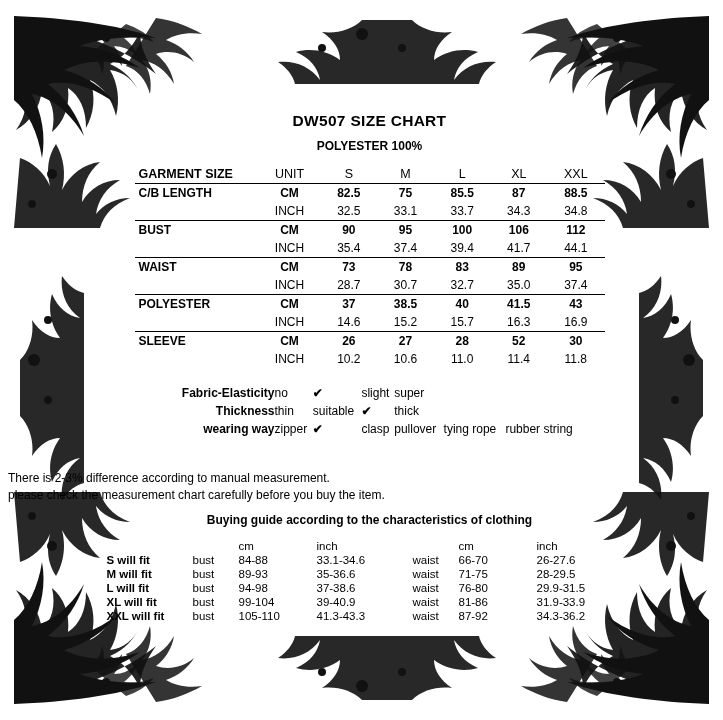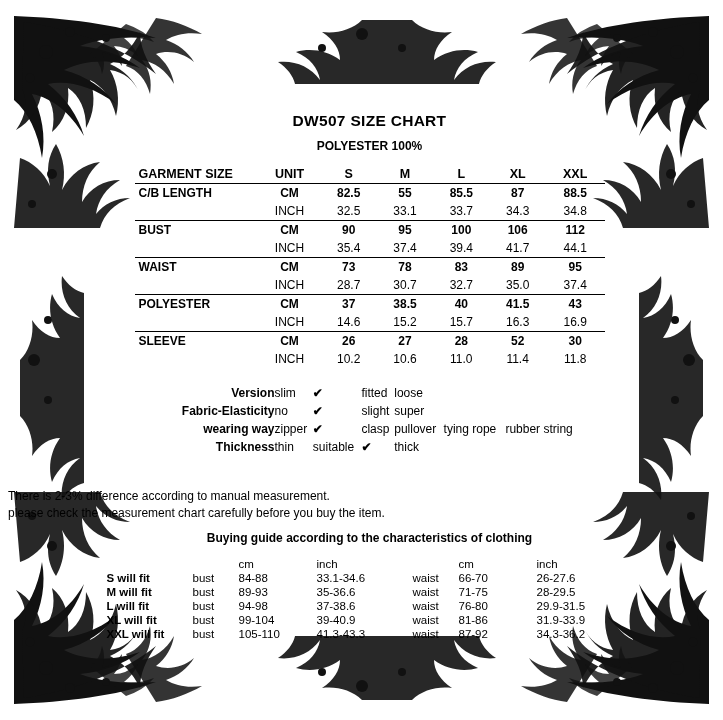--- a/index.html
+++ b/index.html
@@ -79,21 +79,21 @@
     width: 120px;
     font-weight: bold;
   }
   table.size-chart .unit {
     width: 62px;
   }
   table.size-chart .rowline td {
     border-bottom: 1px solid #000;
   }
   .bold { font-weight: bold; }
-  .head-row td { font-weight: bold; font-size: 12.5px; }
+  .head-row td { font-weight: normal; font-size: 12.5px; }
 
   
   .options {
     margin: 16px auto 0 auto;
     width: 430px;
     font-size: 12px;
   }
   .options table { border-collapse: collapse; width: 100%; }
   .options td { padding: 2px 0; white-space: nowrap; }
   .opt-label { text-align: right; font-weight: bold; padding-right: 10px; width: 120px; }
@@ -251,21 +251,21 @@
         <td>M</td>
         <td>L</td>
         <td>XL</td>
         <td>XXL</td>
       </tr>
 
       <tr>
         <td class="lbl">C/B LENGTH</td>
         <td class="unit bold">CM</td>
         <td class="bold">82.5</td>
-        <td class="bold">55</td>
+        <td class="bold">75</td>
         <td class="bold">85.5</td>
         <td class="bold">87</td>
         <td class="bold">88.5</td>
       </tr>
       <tr class="rowline">
         <td class="lbl"></td>
         <td class="unit">INCH</td>
         <td>32.5</td>
         <td>33.1</td>
         <td>33.7</td>
@@ -348,55 +348,46 @@
         <td>11.4</td>
         <td>11.8</td>
       </tr>
     </tbody>
   </table>
 
   <div class="options">
     <table>
       <tbody>
         <tr>
-          <td class="opt-label">Version</td>
-          <td class="opt-val">slim</td>
-          <td class="check">✔</td>
-          <td class="opt-val">fitted</td>
-          <td class="opt-val">loose</td>
-          <td></td>
-            <td></td>
-        </tr>
-        <tr>
           <td class="opt-label">Fabric-Elasticity</td>
           <td class="opt-val">no</td>
           <td class="check">✔</td>
           <td class="opt-val">slight</td>
           <td class="opt-val">super</td>
+          <td></td>
+            <td></td>
+        </tr>
+        <tr>
+          <td class="opt-label">Thickness</td>
+          <td class="opt-val">thin</td>
+          <td class="opt-val">suitable</td>
+          <td class="check">✔</td>
+          <td class="opt-val">thick</td>
           <td></td>
             <td></td>
         </tr>
         <tr>
           <td class="opt-label">wearing way</td>
           <td class="opt-val">zipper</td>
           <td class="check">✔</td>
           <td class="opt-val">clasp</td>
           <td class="opt-val">pullover</td>
           <td class="opt-val">tying rope</td>
           <td class="opt-val">rubber string</td>
         </tr>
-        <tr>
-          <td class="opt-label">Thickness</td>
-          <td class="opt-val">thin</td>
-          <td class="opt-val">suitable</td>
-          <td class="check">✔</td>
-          <td class="opt-val">thick</td>
-          <td></td>
-            <td></td>
-        </tr>
       </tbody>
     </table>
   </div>
 
   <div class="notes">
     <div>There is 2-3% difference according to manual measurement.</div>
     <div>please check the measurement chart carefully before you buy the item.</div>
   </div>
 
   <div class="guide-title">Buying guide according to the characteristics of clothing</div>

